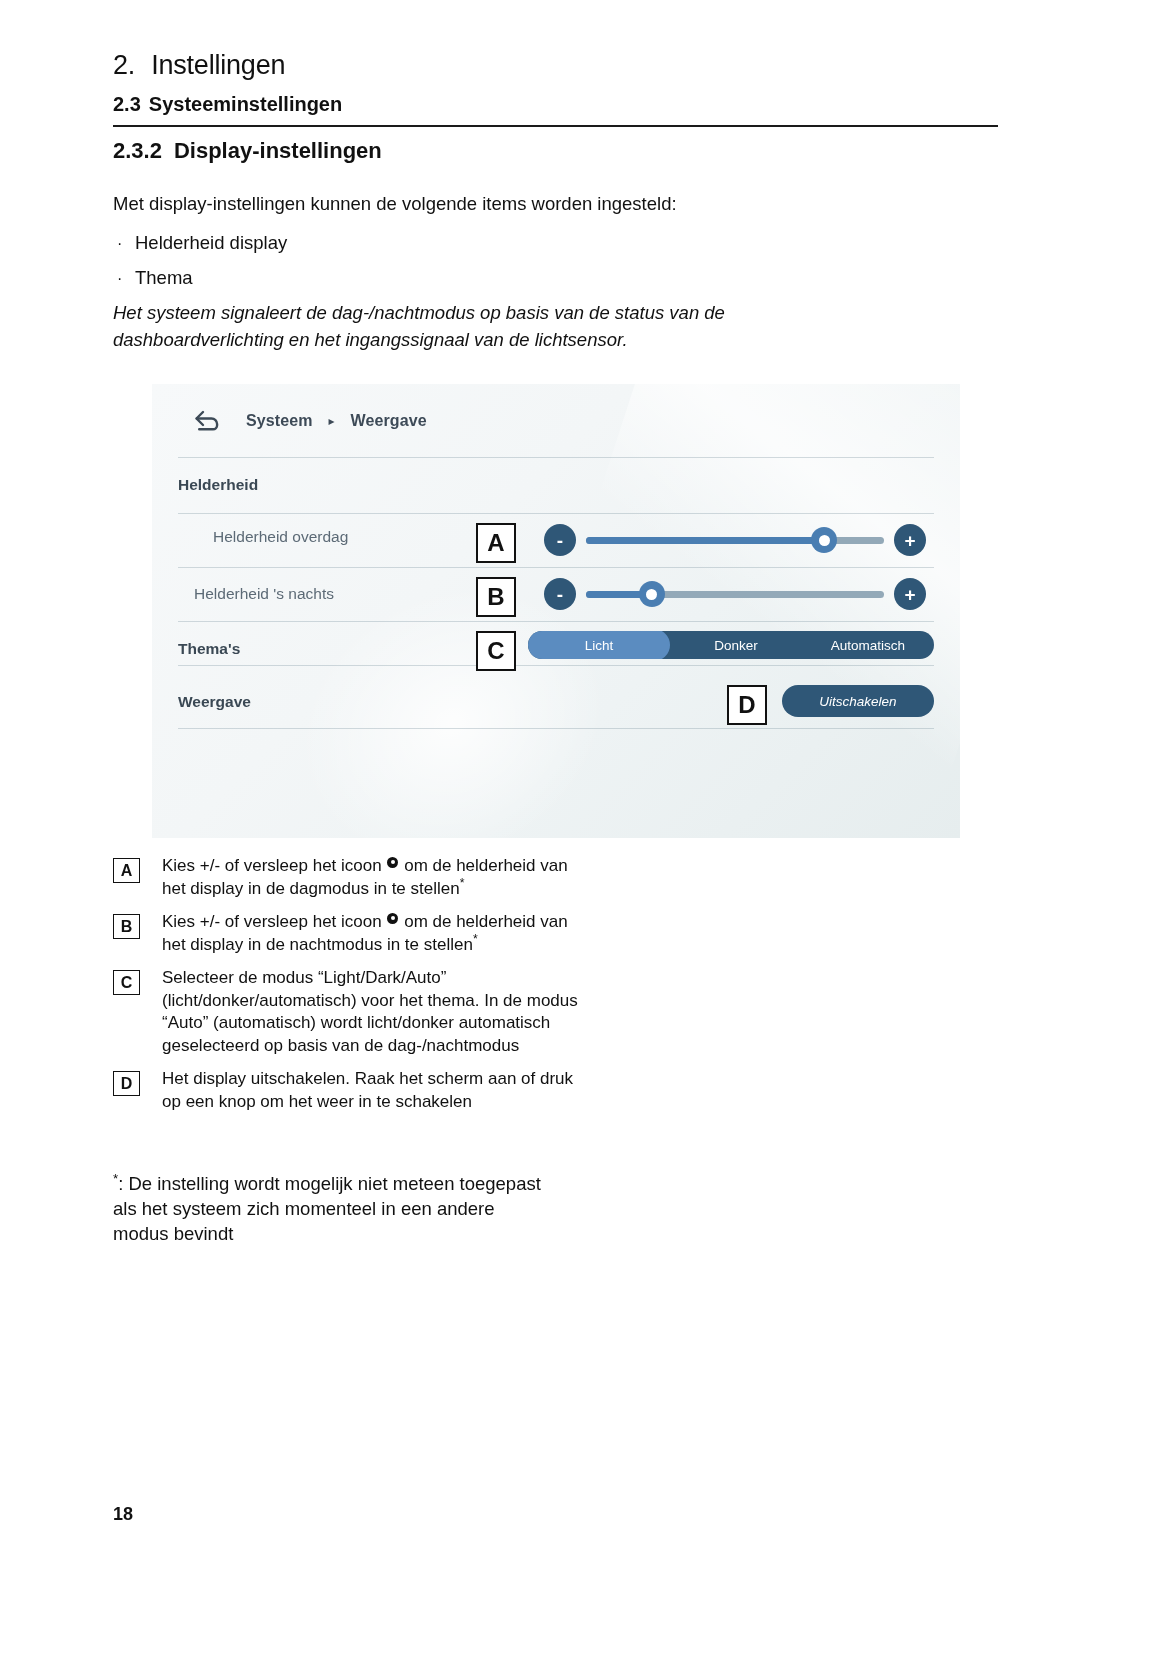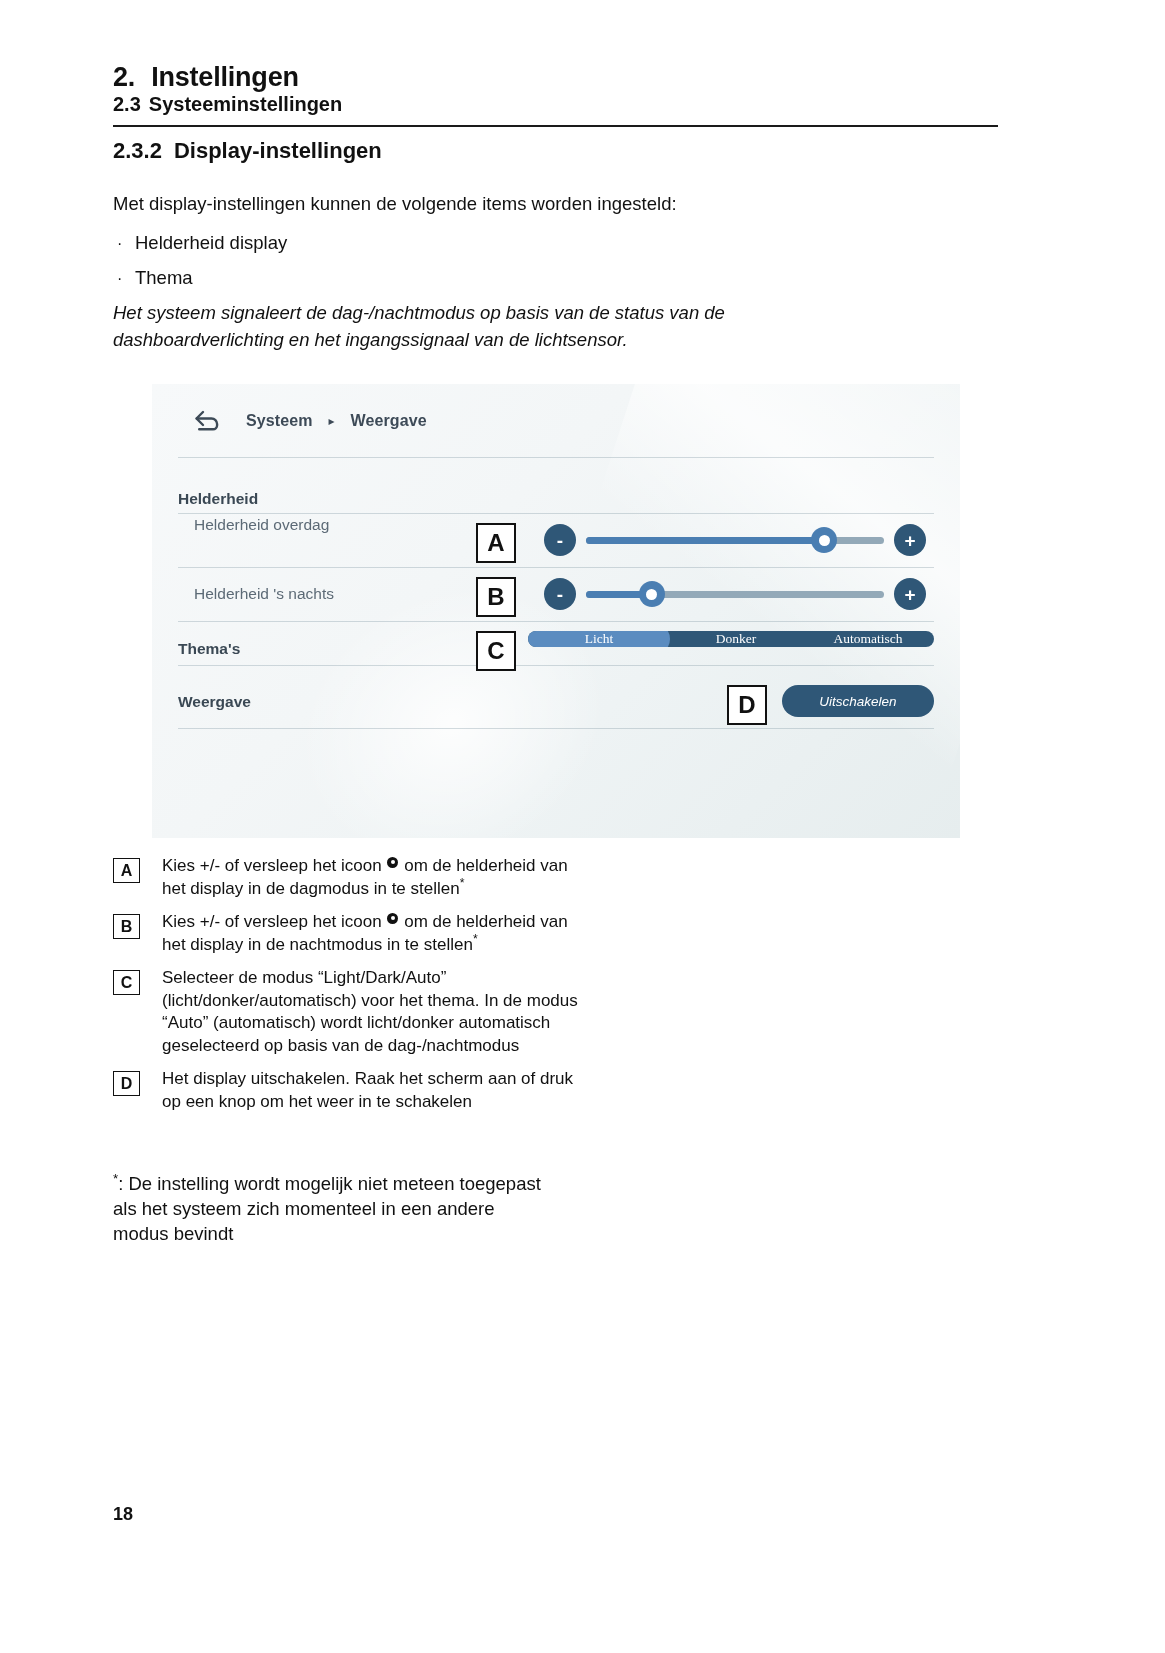--- a/index.html
+++ b/index.html
@@ -20,23 +20,23 @@
     left: 0; top: 0;
     width: 1165px;
     height: 1653px;
     overflow: hidden;
   }
 
   
   .chapter-title {
     position: absolute;
     left: 113px;
-    top: 62px;
+    top: 50px;
     font-size: 27px;
-    font-weight: bold;
+    font-weight: normal;
     letter-spacing: -0.2px;
     white-space: nowrap;
   }
   .chapter-num { display: inline-block; margin-right: 16px; }
 
   .section-title {
     position: absolute;
     left: 113px;
     top: 93px;
     font-size: 20px;
@@ -275,27 +275,26 @@
     display: block;
     width: 11px; height: 11px;
     border-radius: 50%;
     background: #ffffff;
   }
 
   
   .segmented {
     position: absolute;
     z-index: 4;
-    height: 16px;
+    height: 28px;
     border-radius: 16px;
     background: #2f5777;
     display: flex;
     align-items: center;
     overflow: hidden;
-    font-family: Liberation Serif, serif;
   }
   .seg {
     height: 32px;
     display: flex;
     align-items: center;
     justify-content: center;
     font-size: 13.5px;
     color: #ffffff;
     padding: 0 10px;
     box-sizing: border-box;
@@ -438,25 +437,25 @@
           <path d="M3.8 10.5 H18.5 a5.6 5.6 0 0 1 5.6 5.6 v1.2 a4 4 0 0 1 -4 4 H6.2" fill="none" stroke="#3d4a57" stroke-width="2.4" stroke-linecap="round" stroke-linejoin="round"></path>
         </svg>
       </div>
       <span class="crumb crumb-system">Systeem</span>
       <span class="crumb-sep">▸</span>
       <span class="crumb">Weergave</span>
     </div>
 
     <div class="device-divider" style="top:73px;"></div>
 
-    <div class="group-label" style="top:106px;">Helderheid</div>
+    <div class="group-label" style="top:92px;">Helderheid</div>
 
     <div class="device-divider" style="top:129px;"></div>
 
-    <div class="row-label" style="top:132px;">Helderheid overdag</div>
+    <div class="row-label" style="top:144px;margin-left:19px;">Helderheid overdag</div>
     <div class="slider" style="left:392px; top:140px;">
       <div class="step-btn">-</div>
       <div class="track-wrap">
         <div class="track-bg"></div>
         <div class="track-fill" style="width:80%;"></div>
         <div class="knob" style="left:80%;">
             <i></i>
           </div>
       </div>
       <div class="step-btn">+</div>

